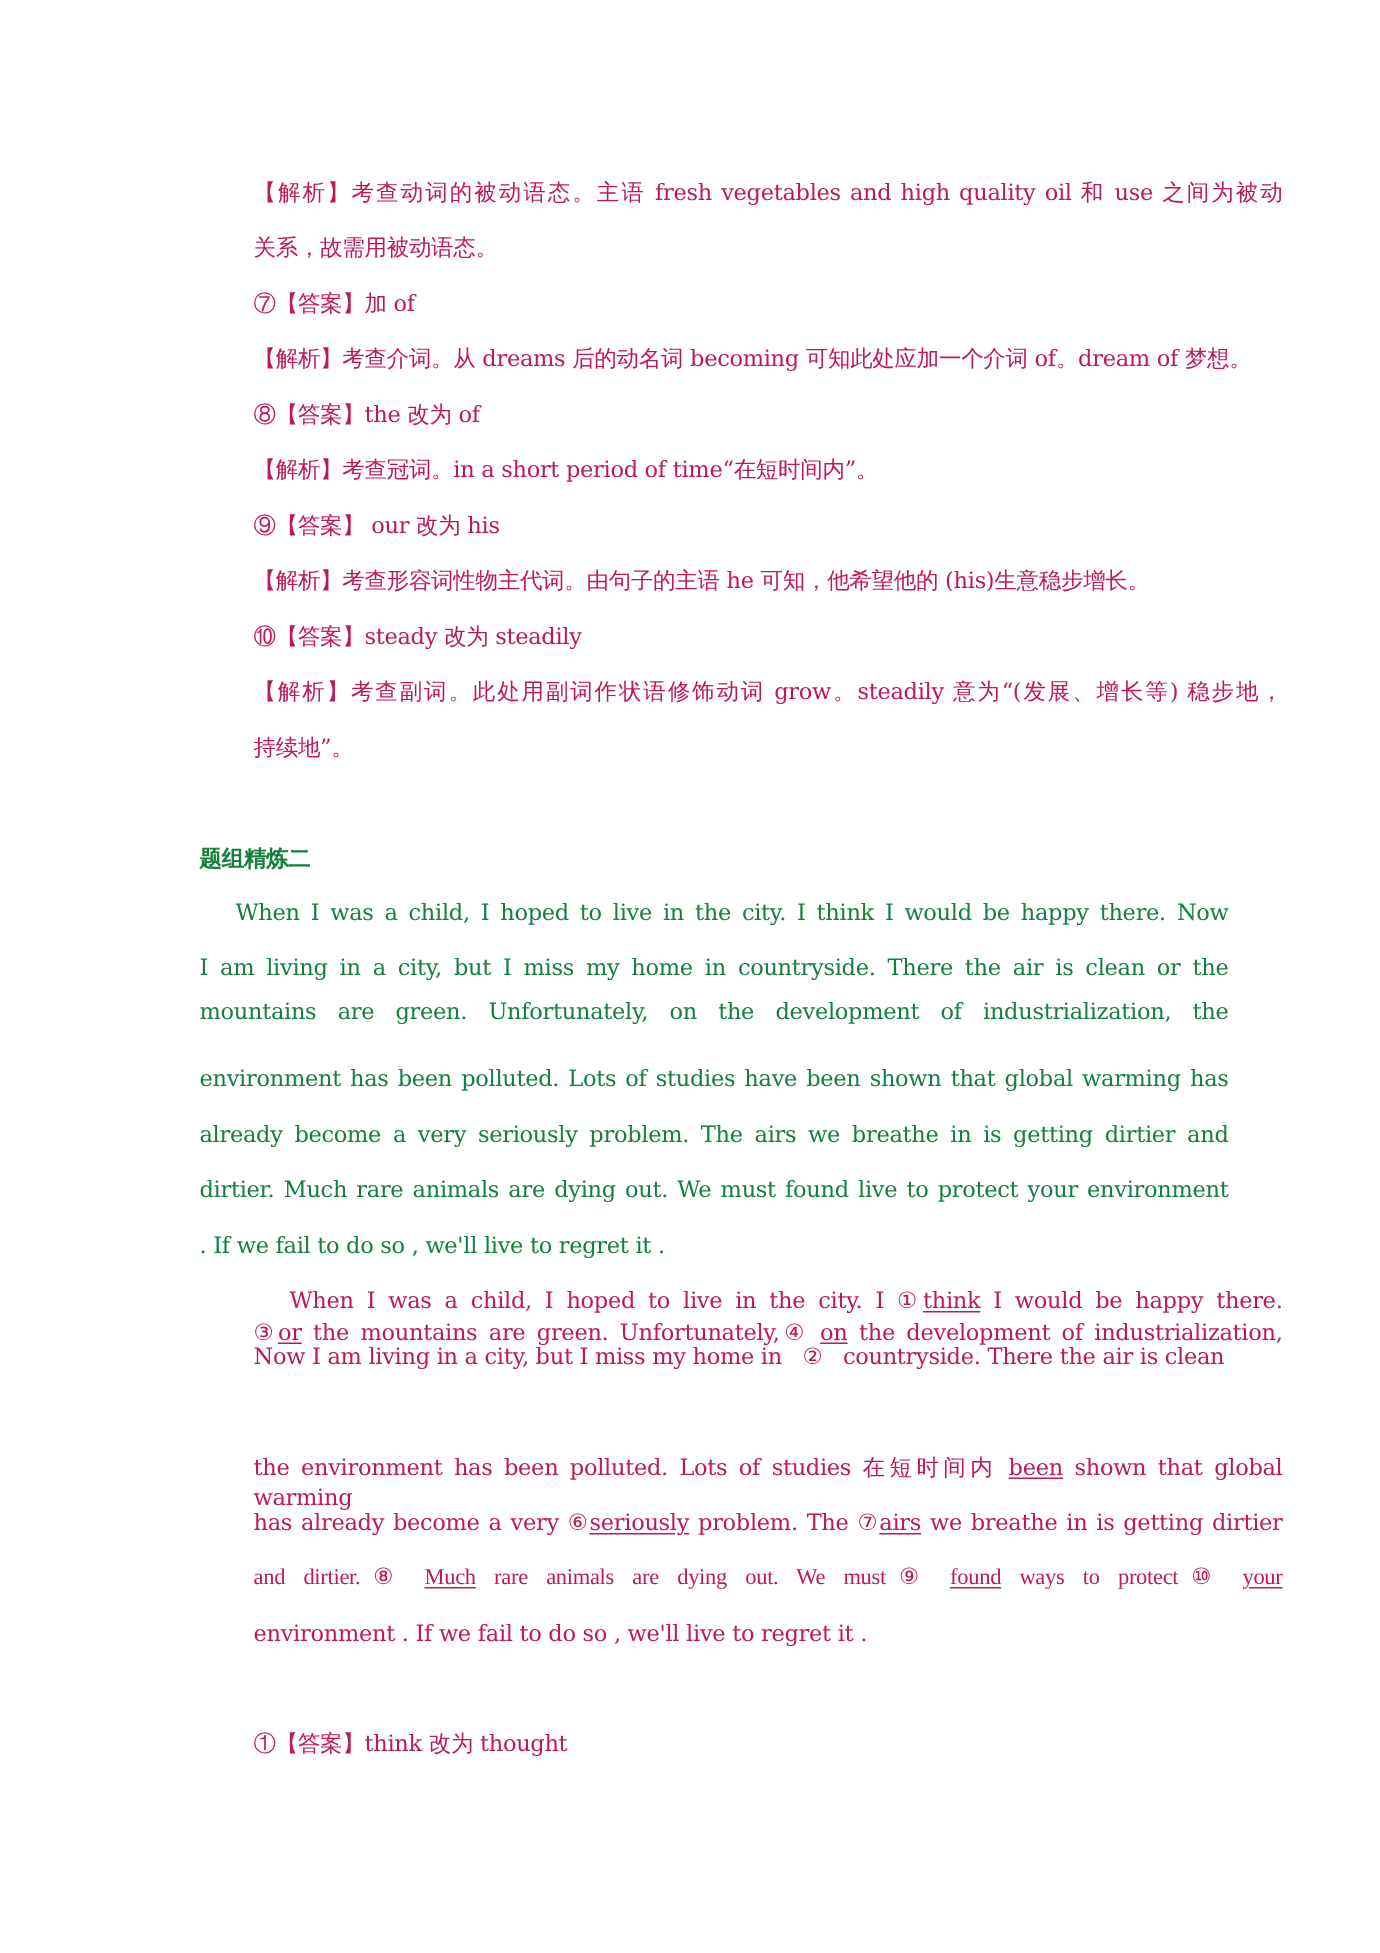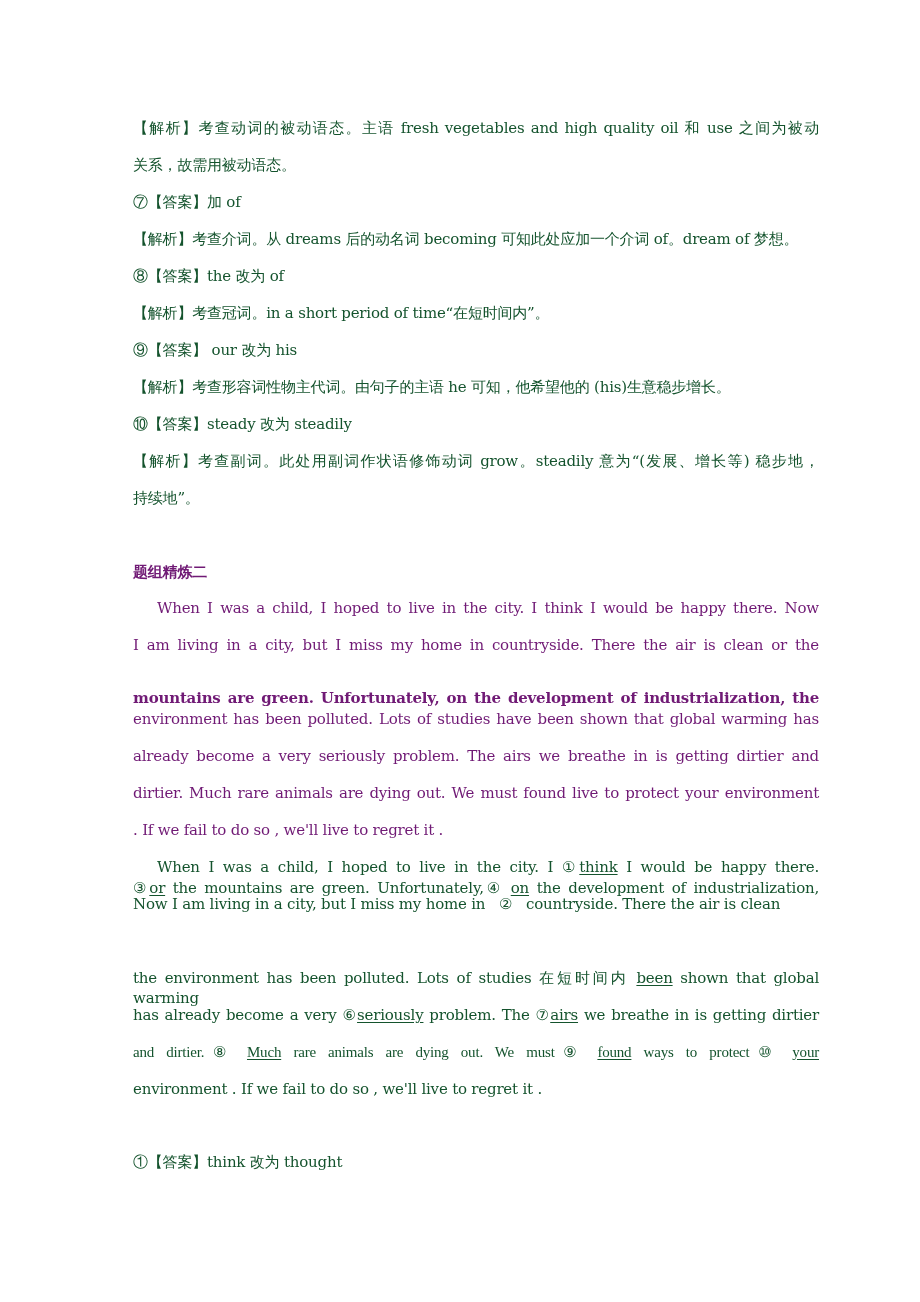--- a/index.html
+++ b/index.html
@@ -22,22 +22,22 @@
     }
     .line {
       position: absolute;
       left: 0;
       width: 686px;
       font-size: 15px;
       line-height: 20px;
       white-space: nowrap;
       letter-spacing: -0.2px;
     }
-    .red { color: #14532d; }
-    .black { color: #701a75; }
+    .red { color: #be185d; margin-left: 36px; }
+    .black { color: #15803d; }
     .justify {
       text-align: justify;
       text-align-last: justify;
       white-space: normal;
     }
     .u { text-decoration: underline; text-underline-offset: 2px; }
     .indent { padding-left: 24px; box-sizing: border-box; }
     .heading {
       font-family: "DejaVu Sans", "Liberation Sans", sans-serif;
       font-weight: bold;
@@ -62,21 +62,21 @@
   <div class="line red" style="top:377px;">【解析】考查形容词性物主代词。由句子的主语 he 可知，他希望他的 (his)生意稳步增长。</div>
 
   <div class="line red" style="top:414px;">⑩【答案】steady 改为 steadily</div>
   <div class="line red justify" style="top:451px;">【解析】考查副词。此处用副词作状语修饰动词 grow。steadily 意为“(发展、增长等) 稳步地，</div>
   <div class="line red" style="top:488px;">持续地”。</div>
 
   <div class="line black heading" style="top:562px;">题组精炼二</div>
 
   <div class="line black justify indent" style="top:598px;">When I was a child, I hoped to live in the city. I think I would be happy there. Now</div>
   <div class="line black justify" style="top:635px;">I am living in a city, but I miss my home in countryside. There the air is clean or the</div>
-  <div class="line black justify" style="top:688px;font-weight:bold;">mountains are green. Unfortunately, on the development of industrialization, the</div>
+  <div class="line black justify" style="top:664px;">mountains are green. Unfortunately, on the development of industrialization, the</div>
   <div class="line black justify" style="top:709px;">environment has been polluted. Lots of studies have been shown that global warming has</div>
   <div class="line black justify" style="top:746px;">already become a very seriously problem. The airs we breathe in is getting dirtier and</div>
   <div class="line black justify" style="top:783px;">dirtier. Much rare animals are dying out. We must found live to protect your environment</div>
   <div class="line black" style="top:820px;">. If we fail to do so , we'll live to regret it .</div>
 
   <div class="line red justify indent" style="top:857px;"><span>When I was a child, I hoped to live in the city. I ①</span><span class="u">think</span><span> I would be happy there.</span></div>
   <div class="line red" style="top:894px; white-space:pre;">Now I am living in a city, but I miss my home in   ②   countryside. There the air is clean</div>
   <div class="line red justify" style="top:878px;"><span>③</span><span class="u">or</span><span> the mountains are green. Unfortunately,④ </span><span class="u">on</span><span> the development of industrialization,</span></div>
   <div class="line red justify" style="top:968px;"><span>the environment has been polluted. Lots of studies 在短时间内 </span><span class="u">been</span><span> shown that global warming</span></div>
   <div class="line red justify" style="top:1005px;"><span>has already become a very ⑥</span><span class="u">seriously</span><span> problem. The ⑦</span><span class="u">airs</span><span> we breathe in is getting dirtier</span></div>

